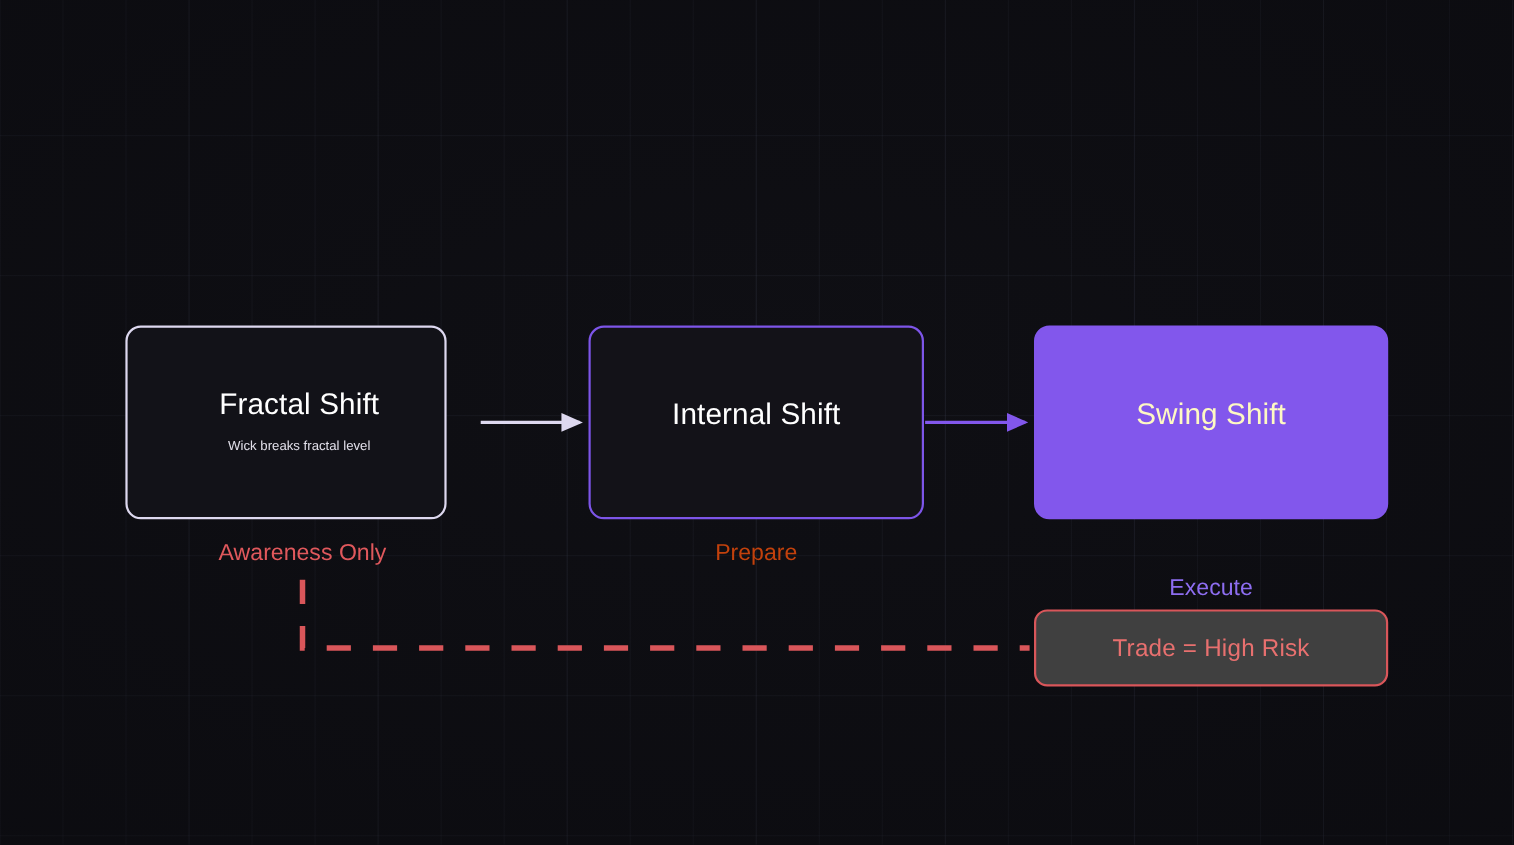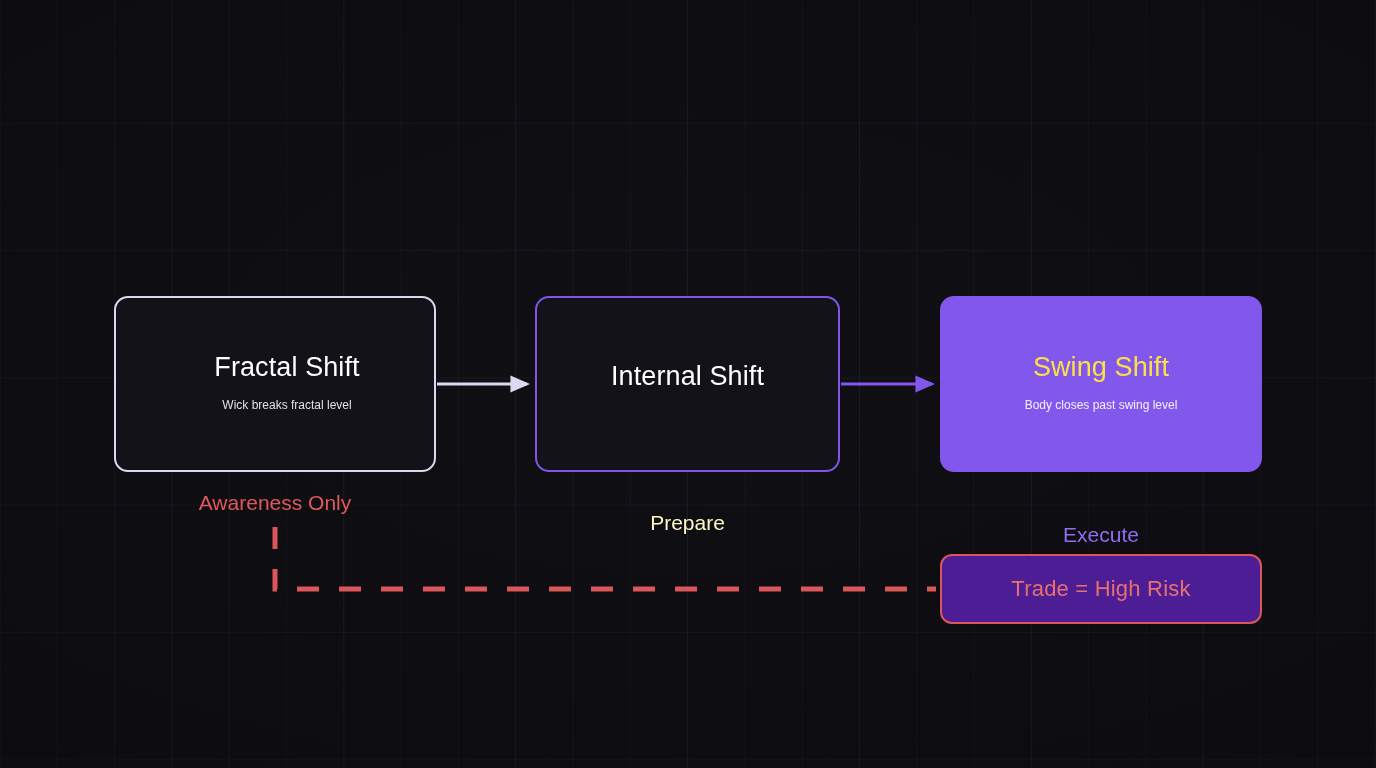--- a/index.html
+++ b/index.html
@@ -78,21 +78,21 @@
   .node-desc {
     font-size: 12px;
     font-weight: 400;
     line-height: 1.45;
     margin: 0;
     max-width: 86%;
   }
 
   
   #node-fractal {
-    left: 114px;  top: 296px;  width: 322px;  height: 176px;
+    left: 114px;  top: 296px;  width: 292px;  height: 176px;
     border: 2px solid #ddd8ef;
     background: #121218;
     padding-left: 24px;
   }
   #node-fractal .node-title { color: #ffffff; }
   #node-fractal .node-desc  { color: #e2e0ea; }
 
   
   #node-internal {
     left: 535px;  top: 296px;  width: 305px;  height: 176px;
@@ -102,53 +102,53 @@
   }
   #node-internal .node-title { color: #ffffff; }
   #node-internal .node-desc  { color: #e4e2ee; }
 
   
   #node-swing {
     left: 940px;  top: 296px;  width: 322px;  height: 176px;
     border: 2px solid #8257ec;
     background: #8257ec;
   }
-  #node-swing .node-title { color: #fde047; }
+  #node-swing .node-title { color: #fef9c3; }
   #node-swing .node-desc  { color: #f4f1fe; }
 
   
   .caption {
     position: absolute;
     font-size: 21px;
     line-height: 1;
     text-align: center;
     white-space: nowrap;
   }
   #caption-awareness {
     left: 114px; top: 492px; width: 322px;
     color: #e0585c;
   }
   #caption-prepare {
-    left: 535px; top: 512px; width: 305px;
-    color: #fef9c3;
+    left: 535px; top: 492px; width: 305px;
+    color: #c2410c;
   }
   #caption-execute {
     left: 940px; top: 492px; width: 322px;
     color: #8d6df0;
     margin-top: 32px;
   }
 
   
   #risk-box {
     position: absolute;
     left: 940px; top: 554px; width: 322px; height: 70px;
     box-sizing: border-box;
     border: 2px solid #d9565a;
     border-radius: 12px;
-    background: #4c1d95;
+    background: #404040;
     display: flex;
     align-items: center;
     justify-content: center;
   }
   #risk-box .risk-label {
     font-size: 22px;
     color: #e8706f;
     letter-spacing: 0.2px;
     white-space: nowrap;
   }
@@ -185,21 +185,20 @@
   </div>
   <div class="caption" id="caption-awareness">Awareness Only</div>
 
   <div class="node" id="node-internal">
     <div class="node-title">Internal Shift</div>
   </div>
   <div class="caption" id="caption-prepare">Prepare</div>
 
   <div class="node" id="node-swing">
     <div class="node-title">Swing Shift</div>
-    <div class="node-desc">Body closes past swing level</div>
   </div>
   <div class="caption" id="caption-execute">Execute</div>
 
   <div id="risk-box">
     <span class="risk-label">Trade = High Risk</span>
   </div>
 
 </div>
 
 </body></html>

